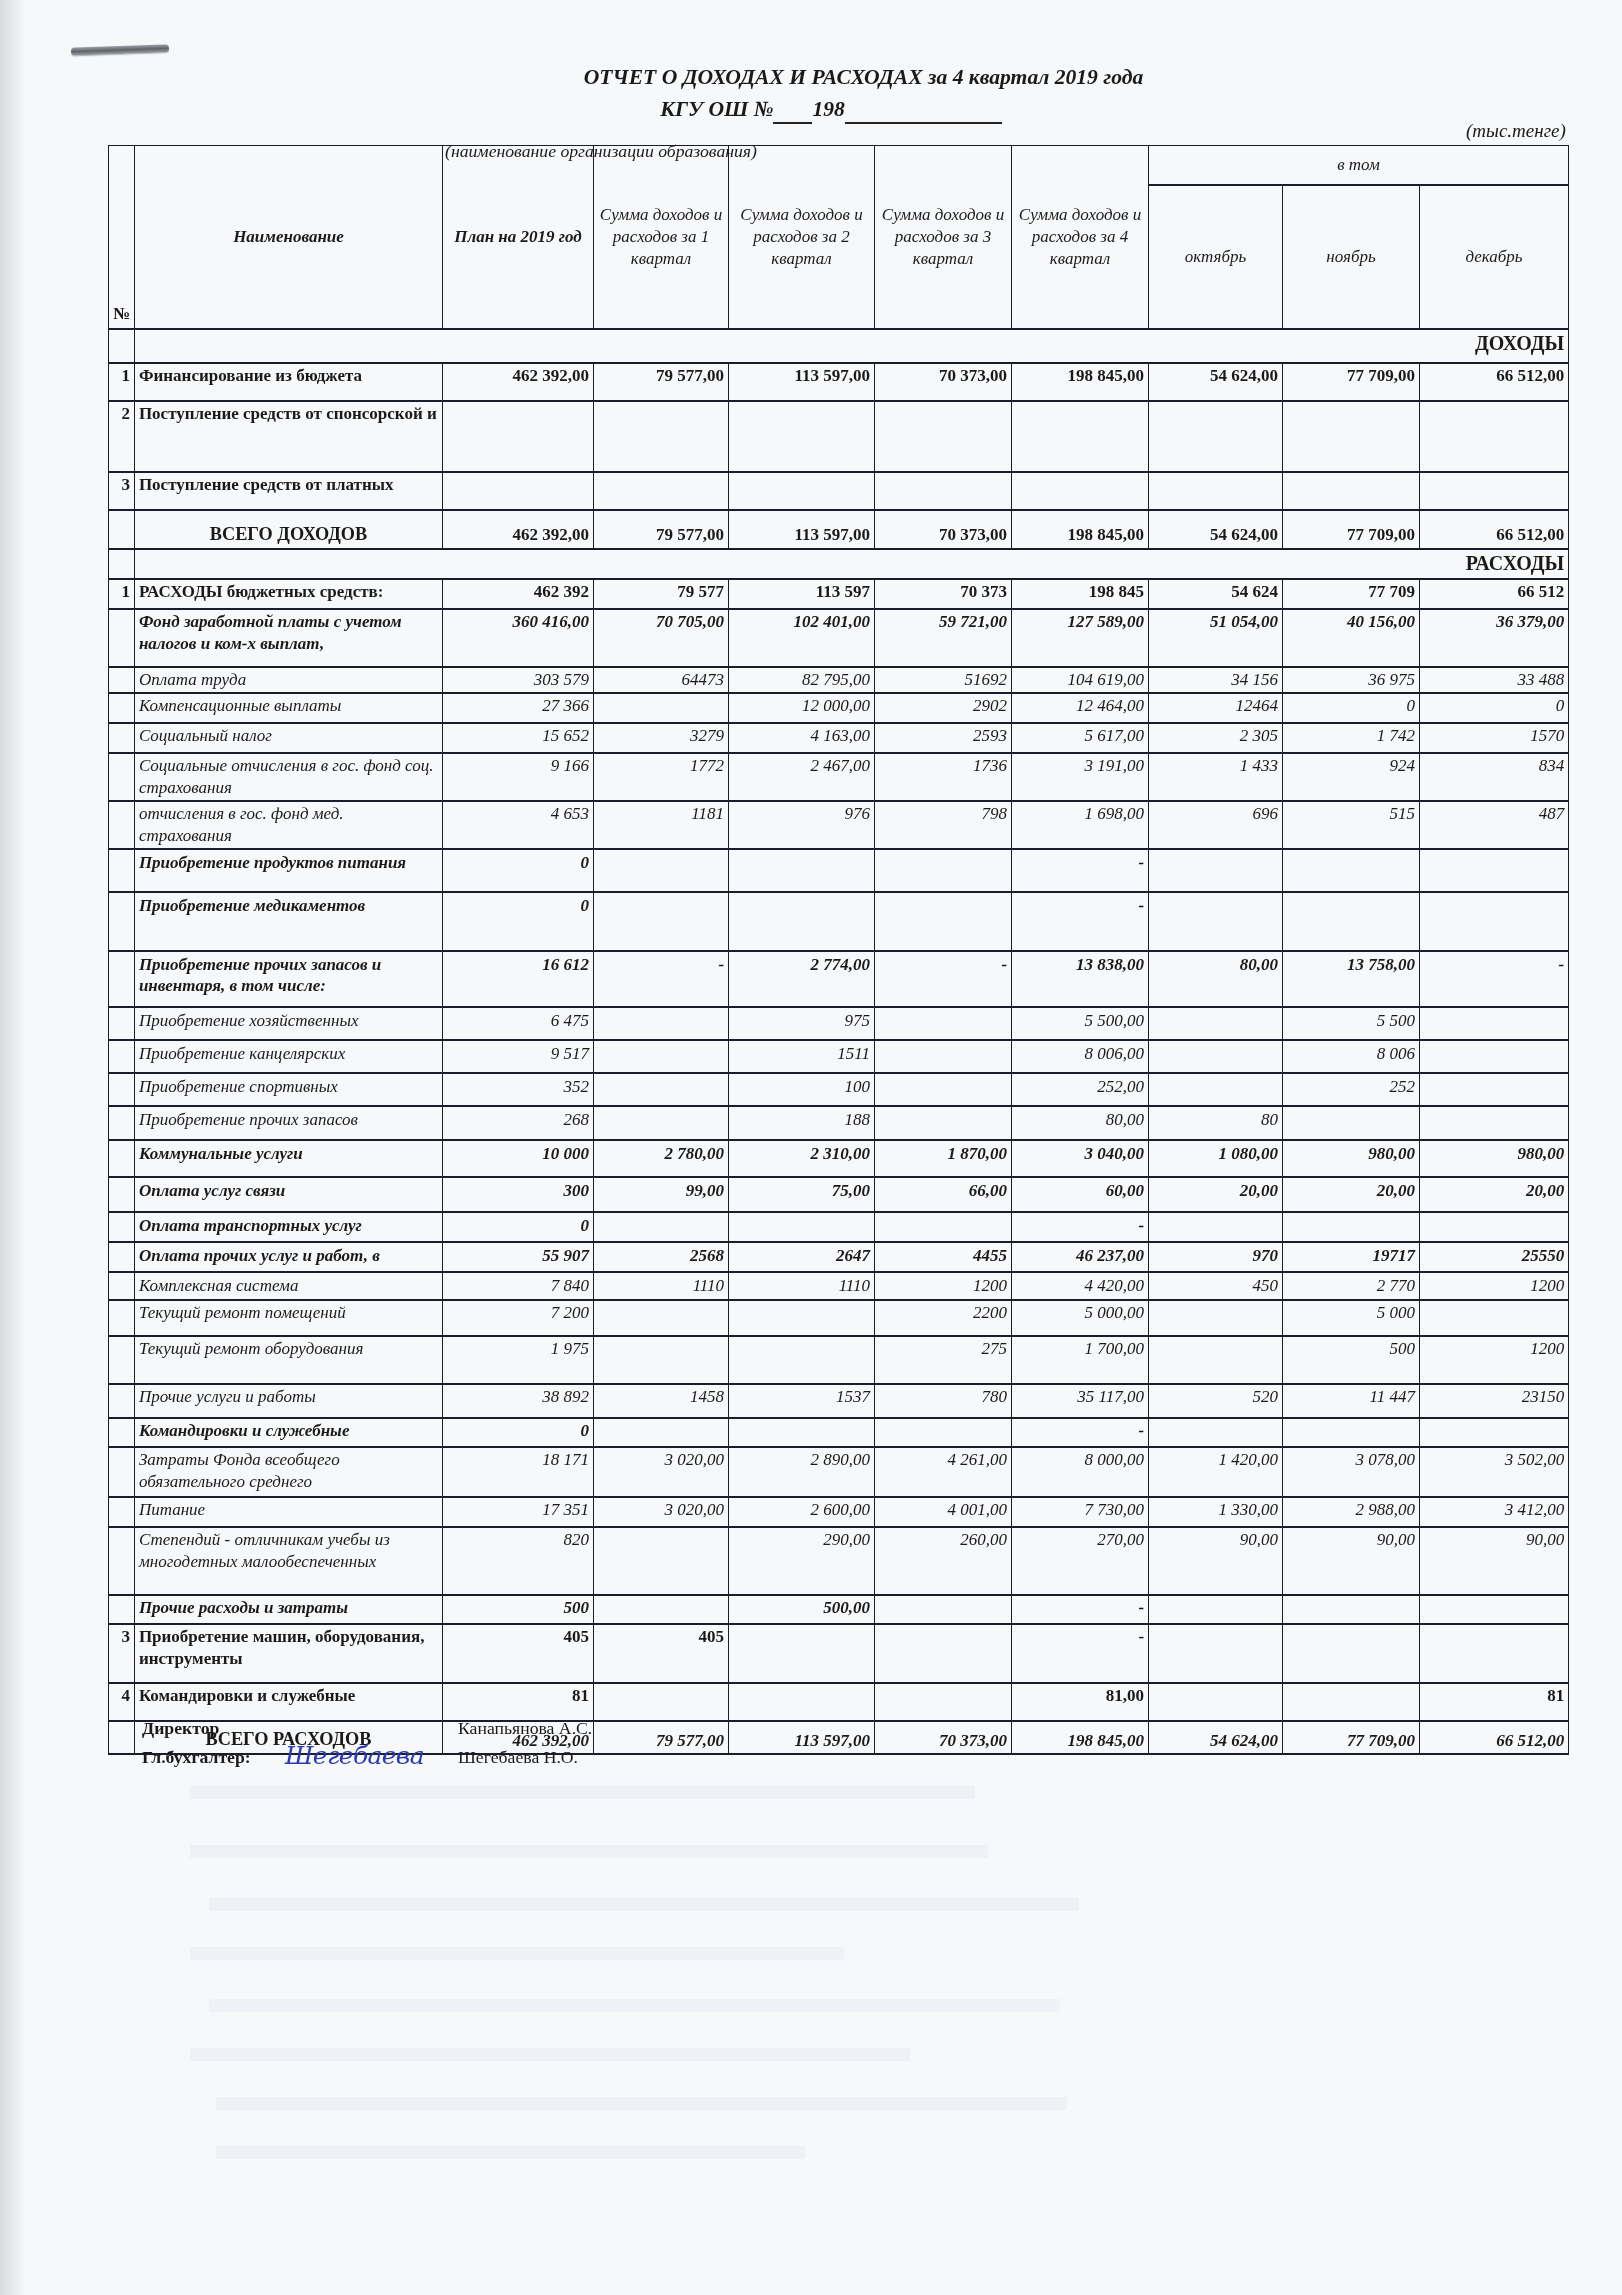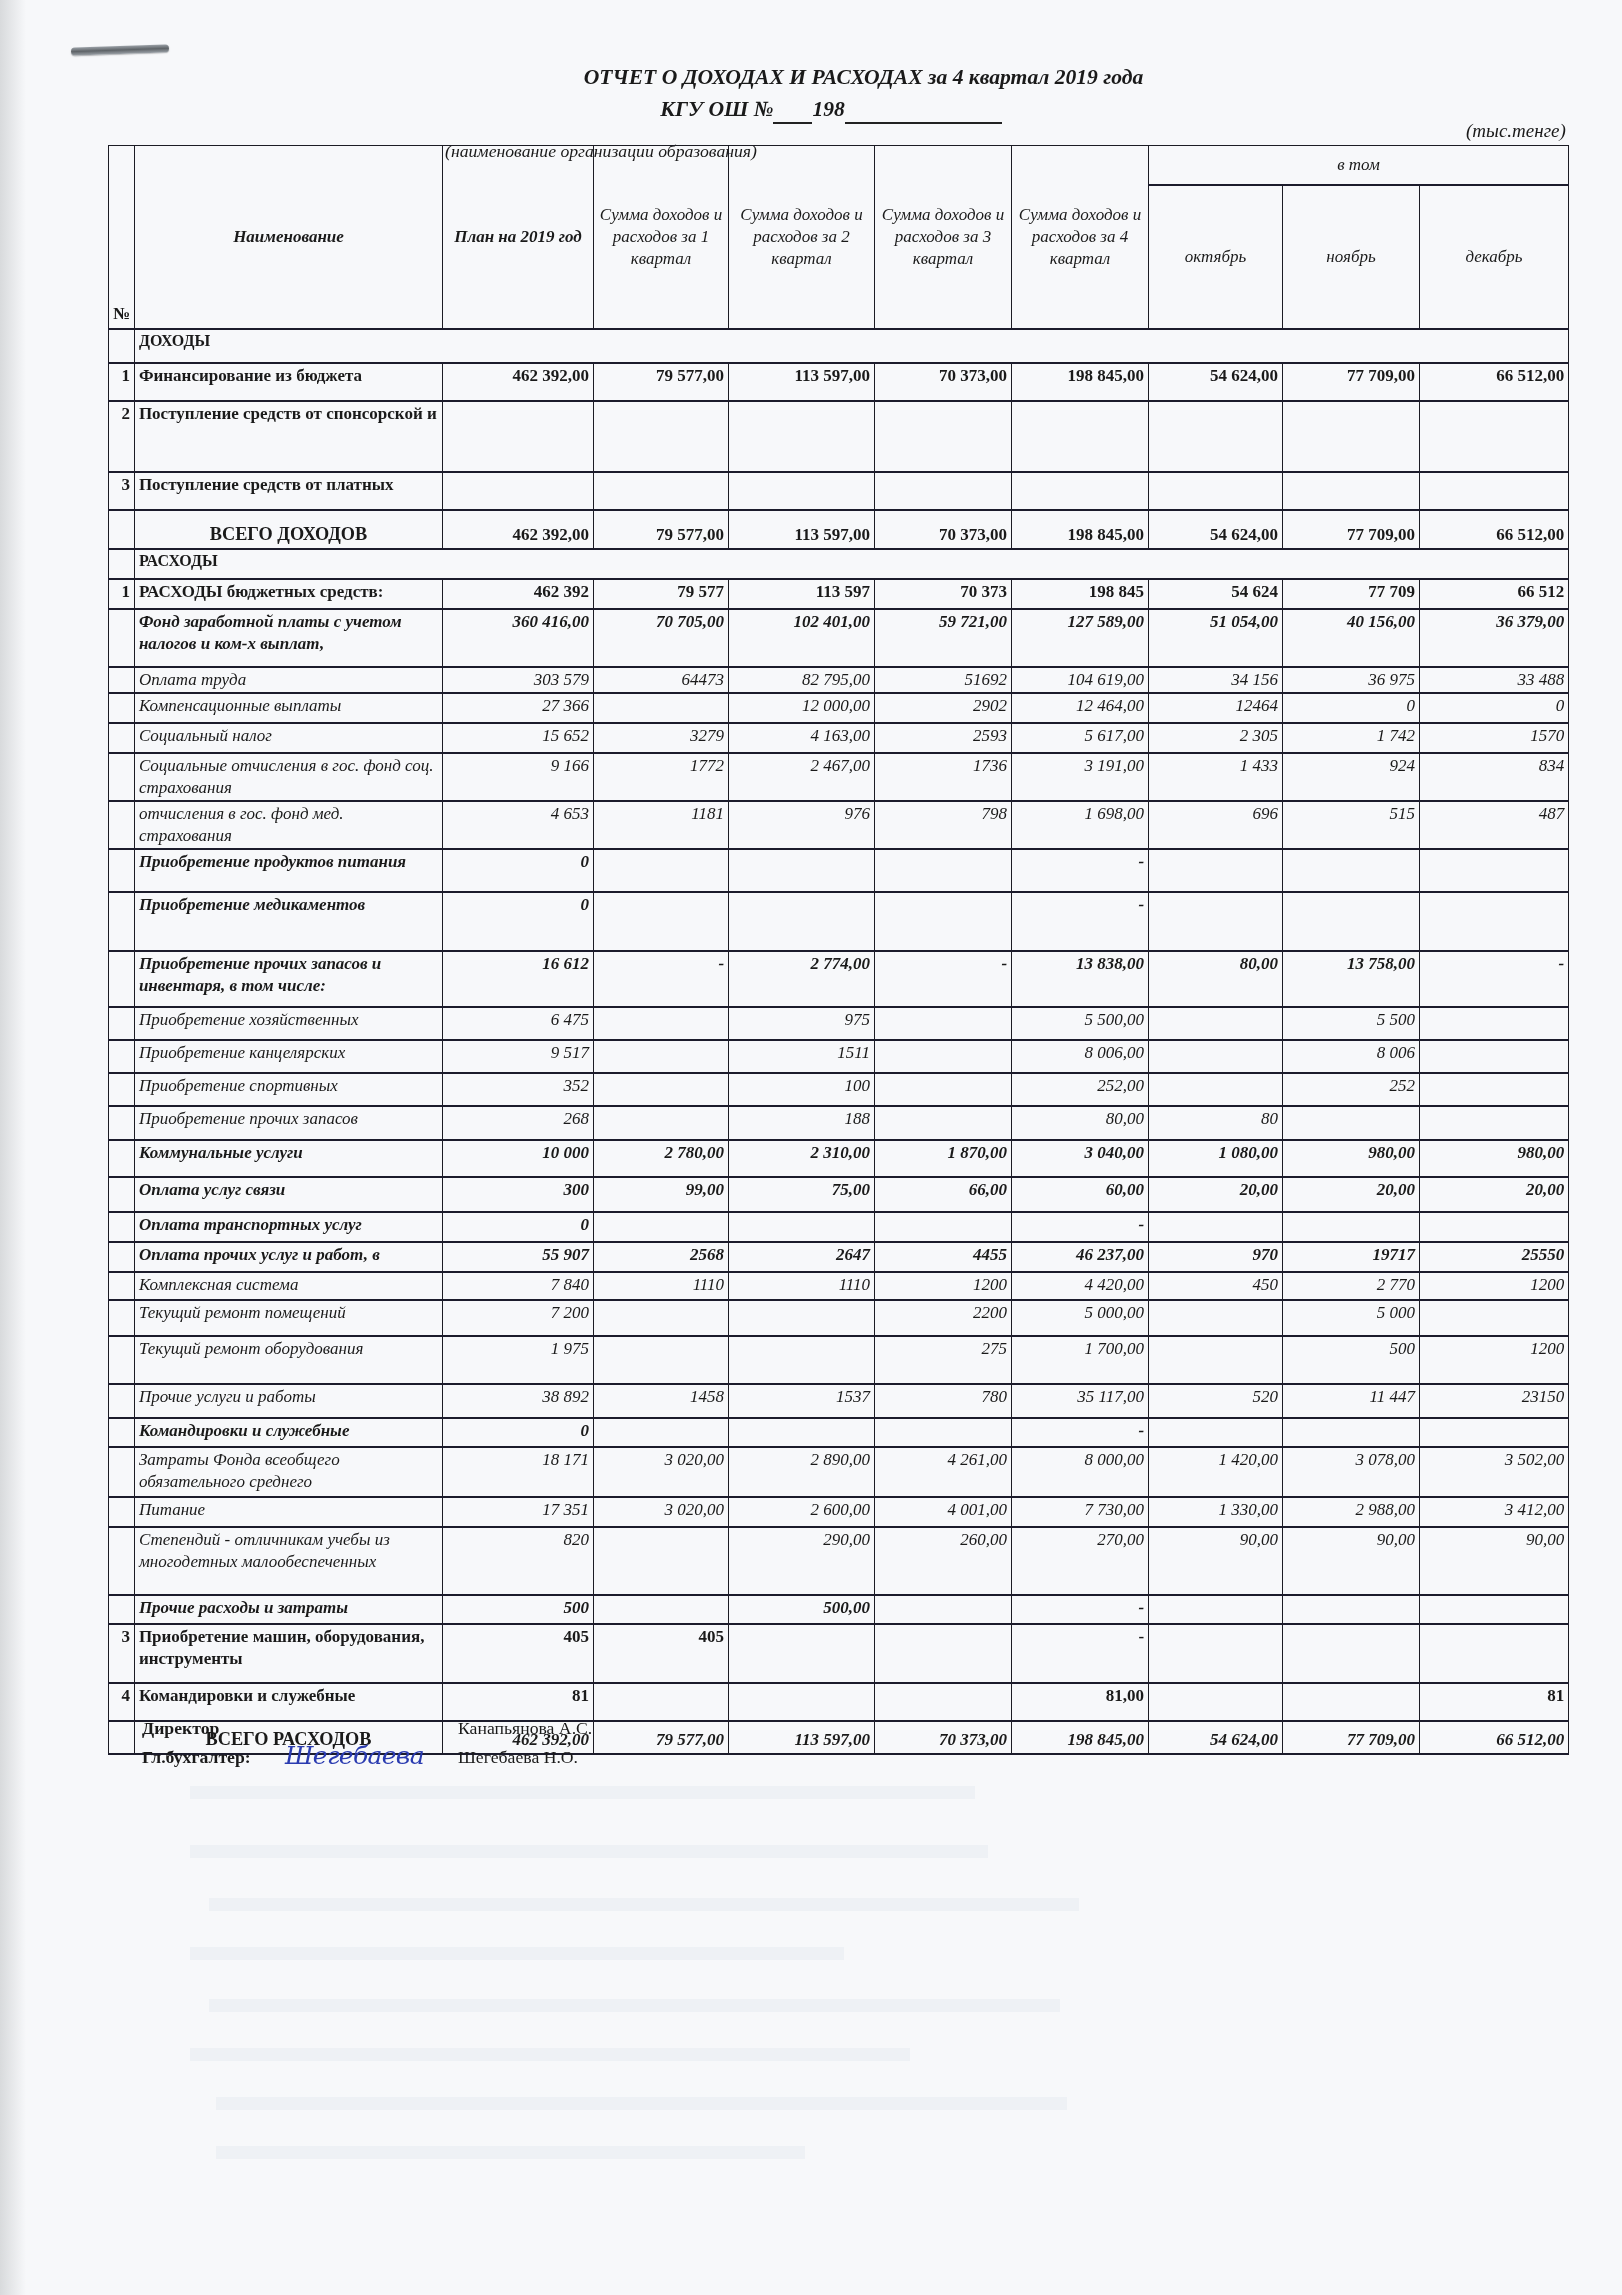--- a/index.html
+++ b/index.html
@@ -49,21 +49,21 @@
       padding: 1.3px 3.9px;
       vertical-align: top;
       line-height: 1.28;
       overflow: hidden;
     }
     table.report tr { border-bottom: 2.6px solid #1c1c2c; }
     th { font-weight: normal; font-style: italic; text-align: center; vertical-align: middle !important; }
     th.hname { font-weight: bold; }
     th.hplan { font-weight: bold; }
     td.no { text-align: right; font-weight: bold; padding-right: 2px; font-style: normal; }
-    td.section { text-align: left; font-weight: bold; font-style: normal; font-size: 16px; padding: 2.6px; }
+    td.section { text-align: right; font-weight: bold; font-style: normal; font-size: 20px; padding: 2.6px; }
     tr.main td { font-weight: bold; font-style: normal; }
     tr.main td.num { font-style: normal; }
     tr.total td { font-weight: bold; font-style: normal; vertical-align: bottom; }
     tr.total td.name { text-align: center; font-size: 18.3px; }
     tr.sub-bold td { font-weight: bold; font-style: italic; }
     tr.sub td { font-style: italic; }
     td.num { text-align: right; }
     td.name { font-size: 17px; }
     .signs { position: absolute; left: 128px; top: 1718px; font-size: 17.7px; font-weight: bold; }
     .sign-row { position: absolute; white-space: nowrap; }

